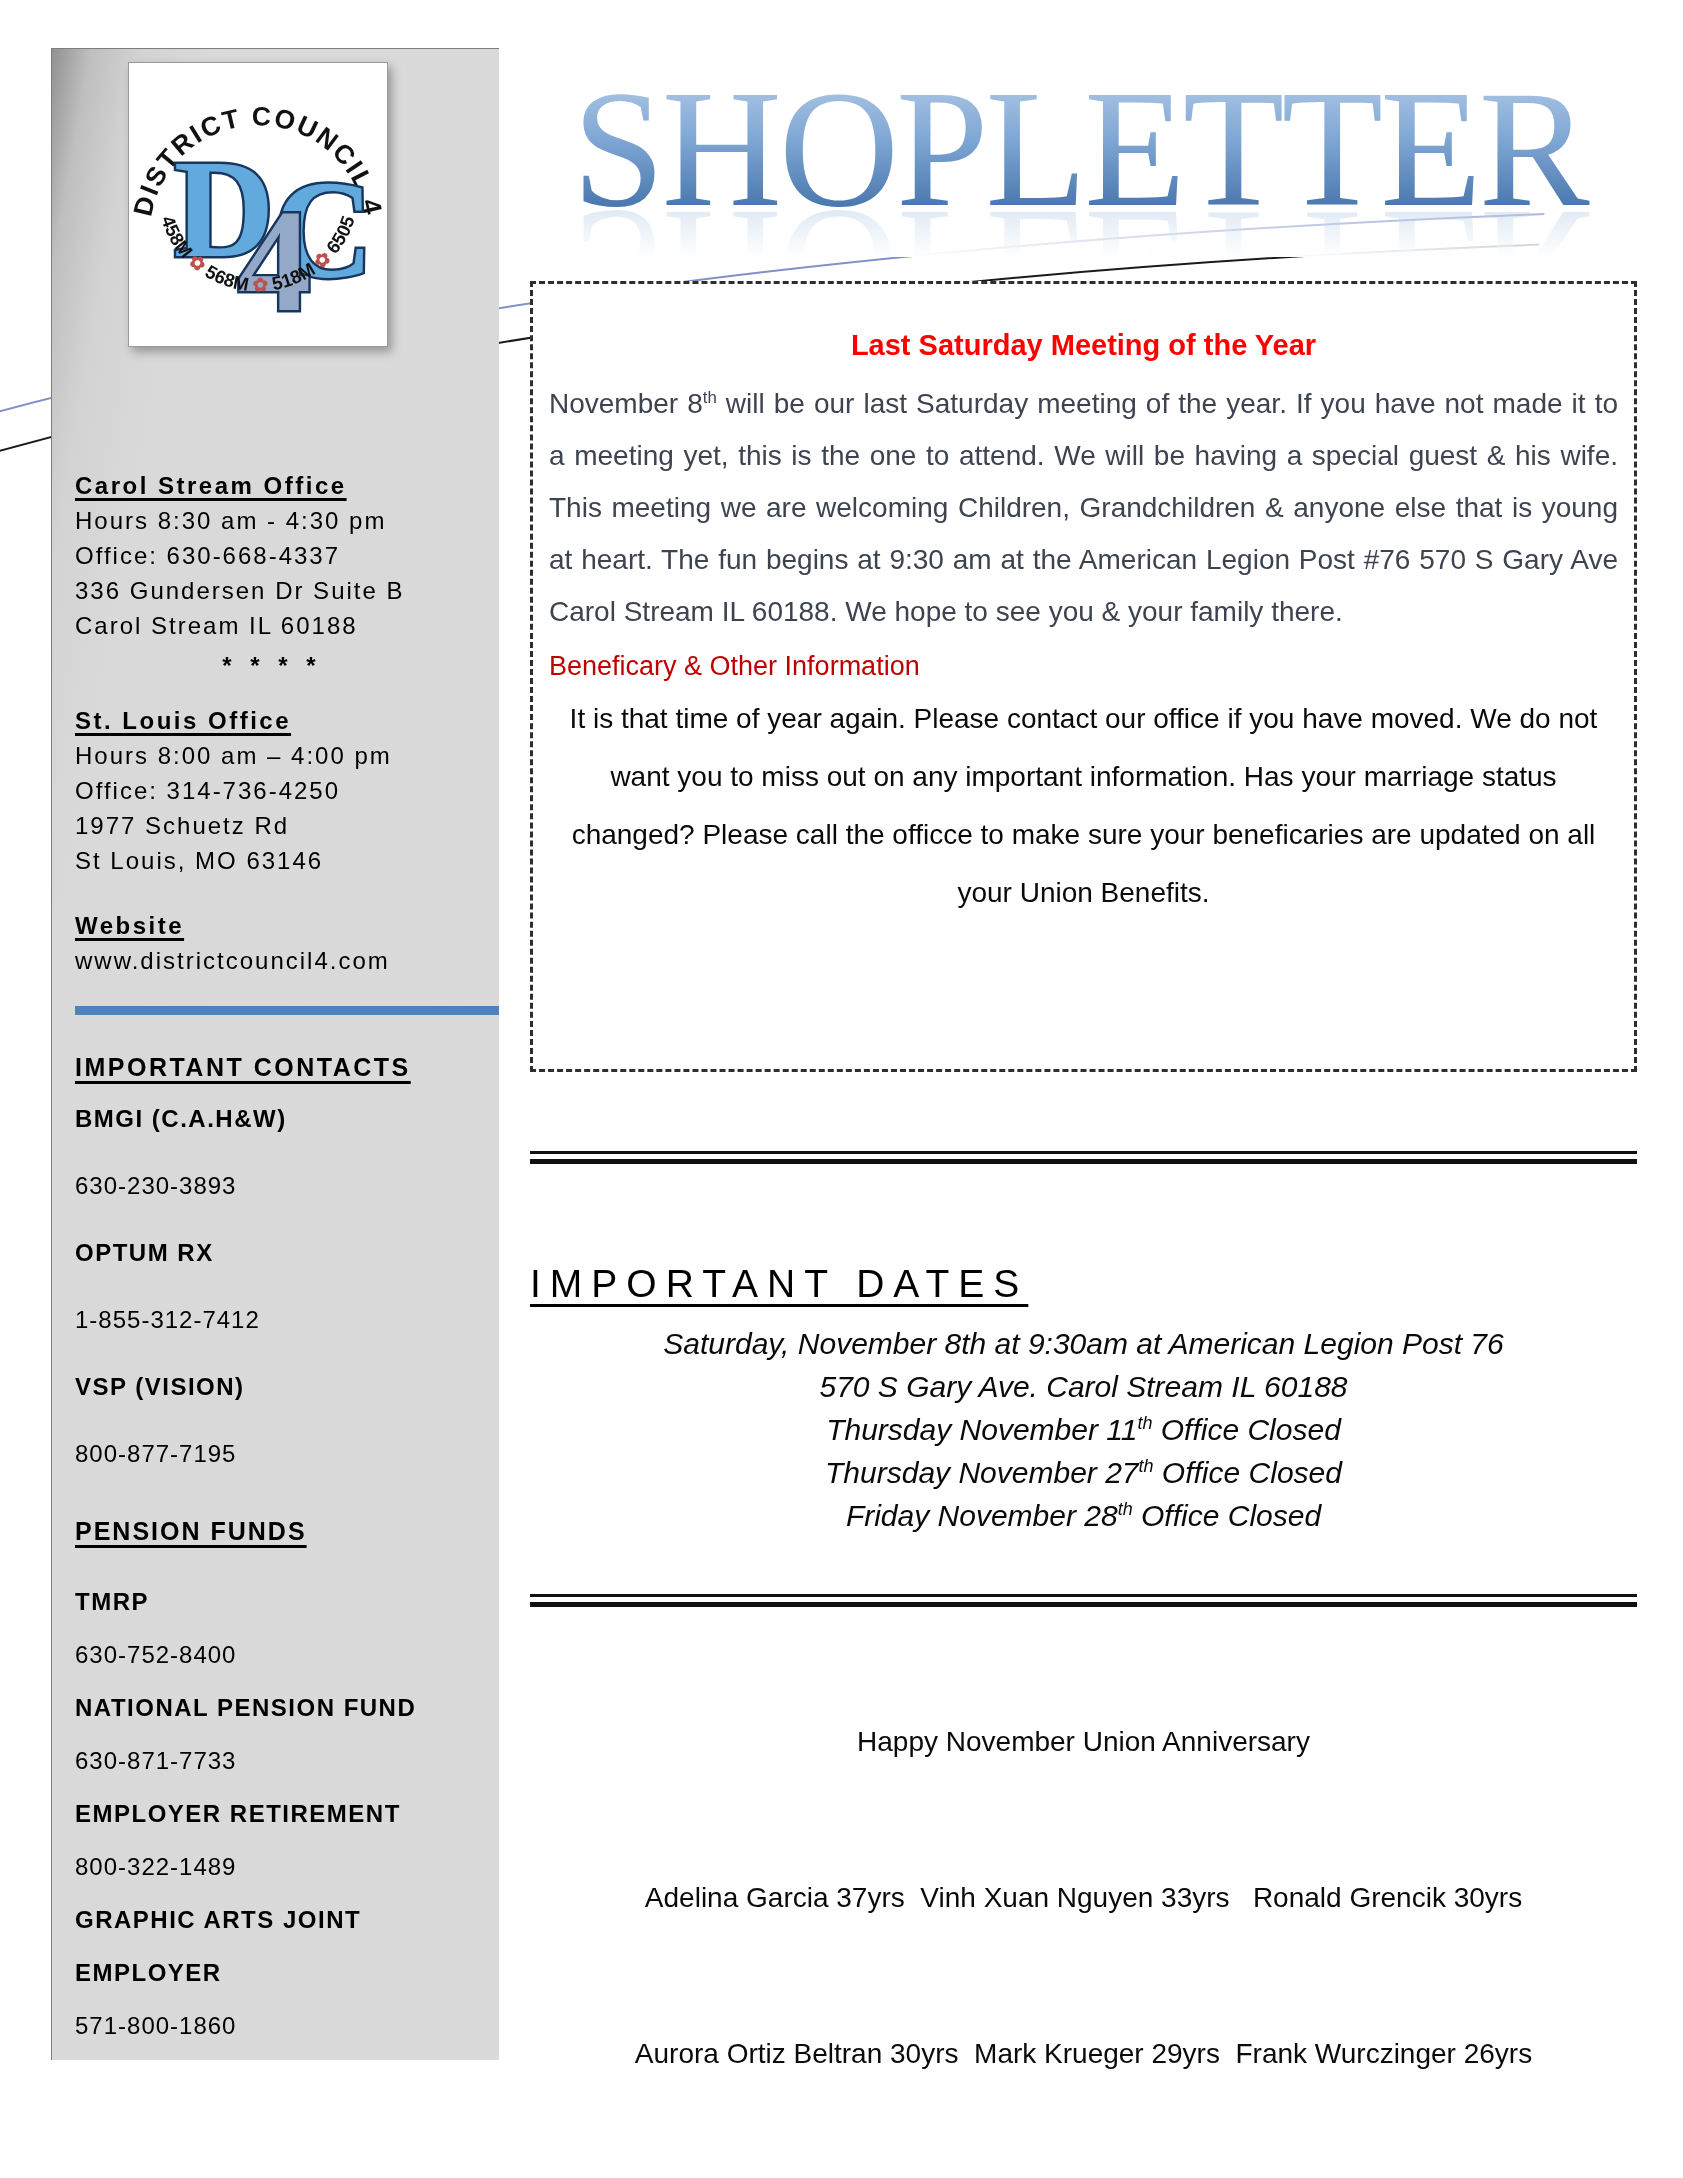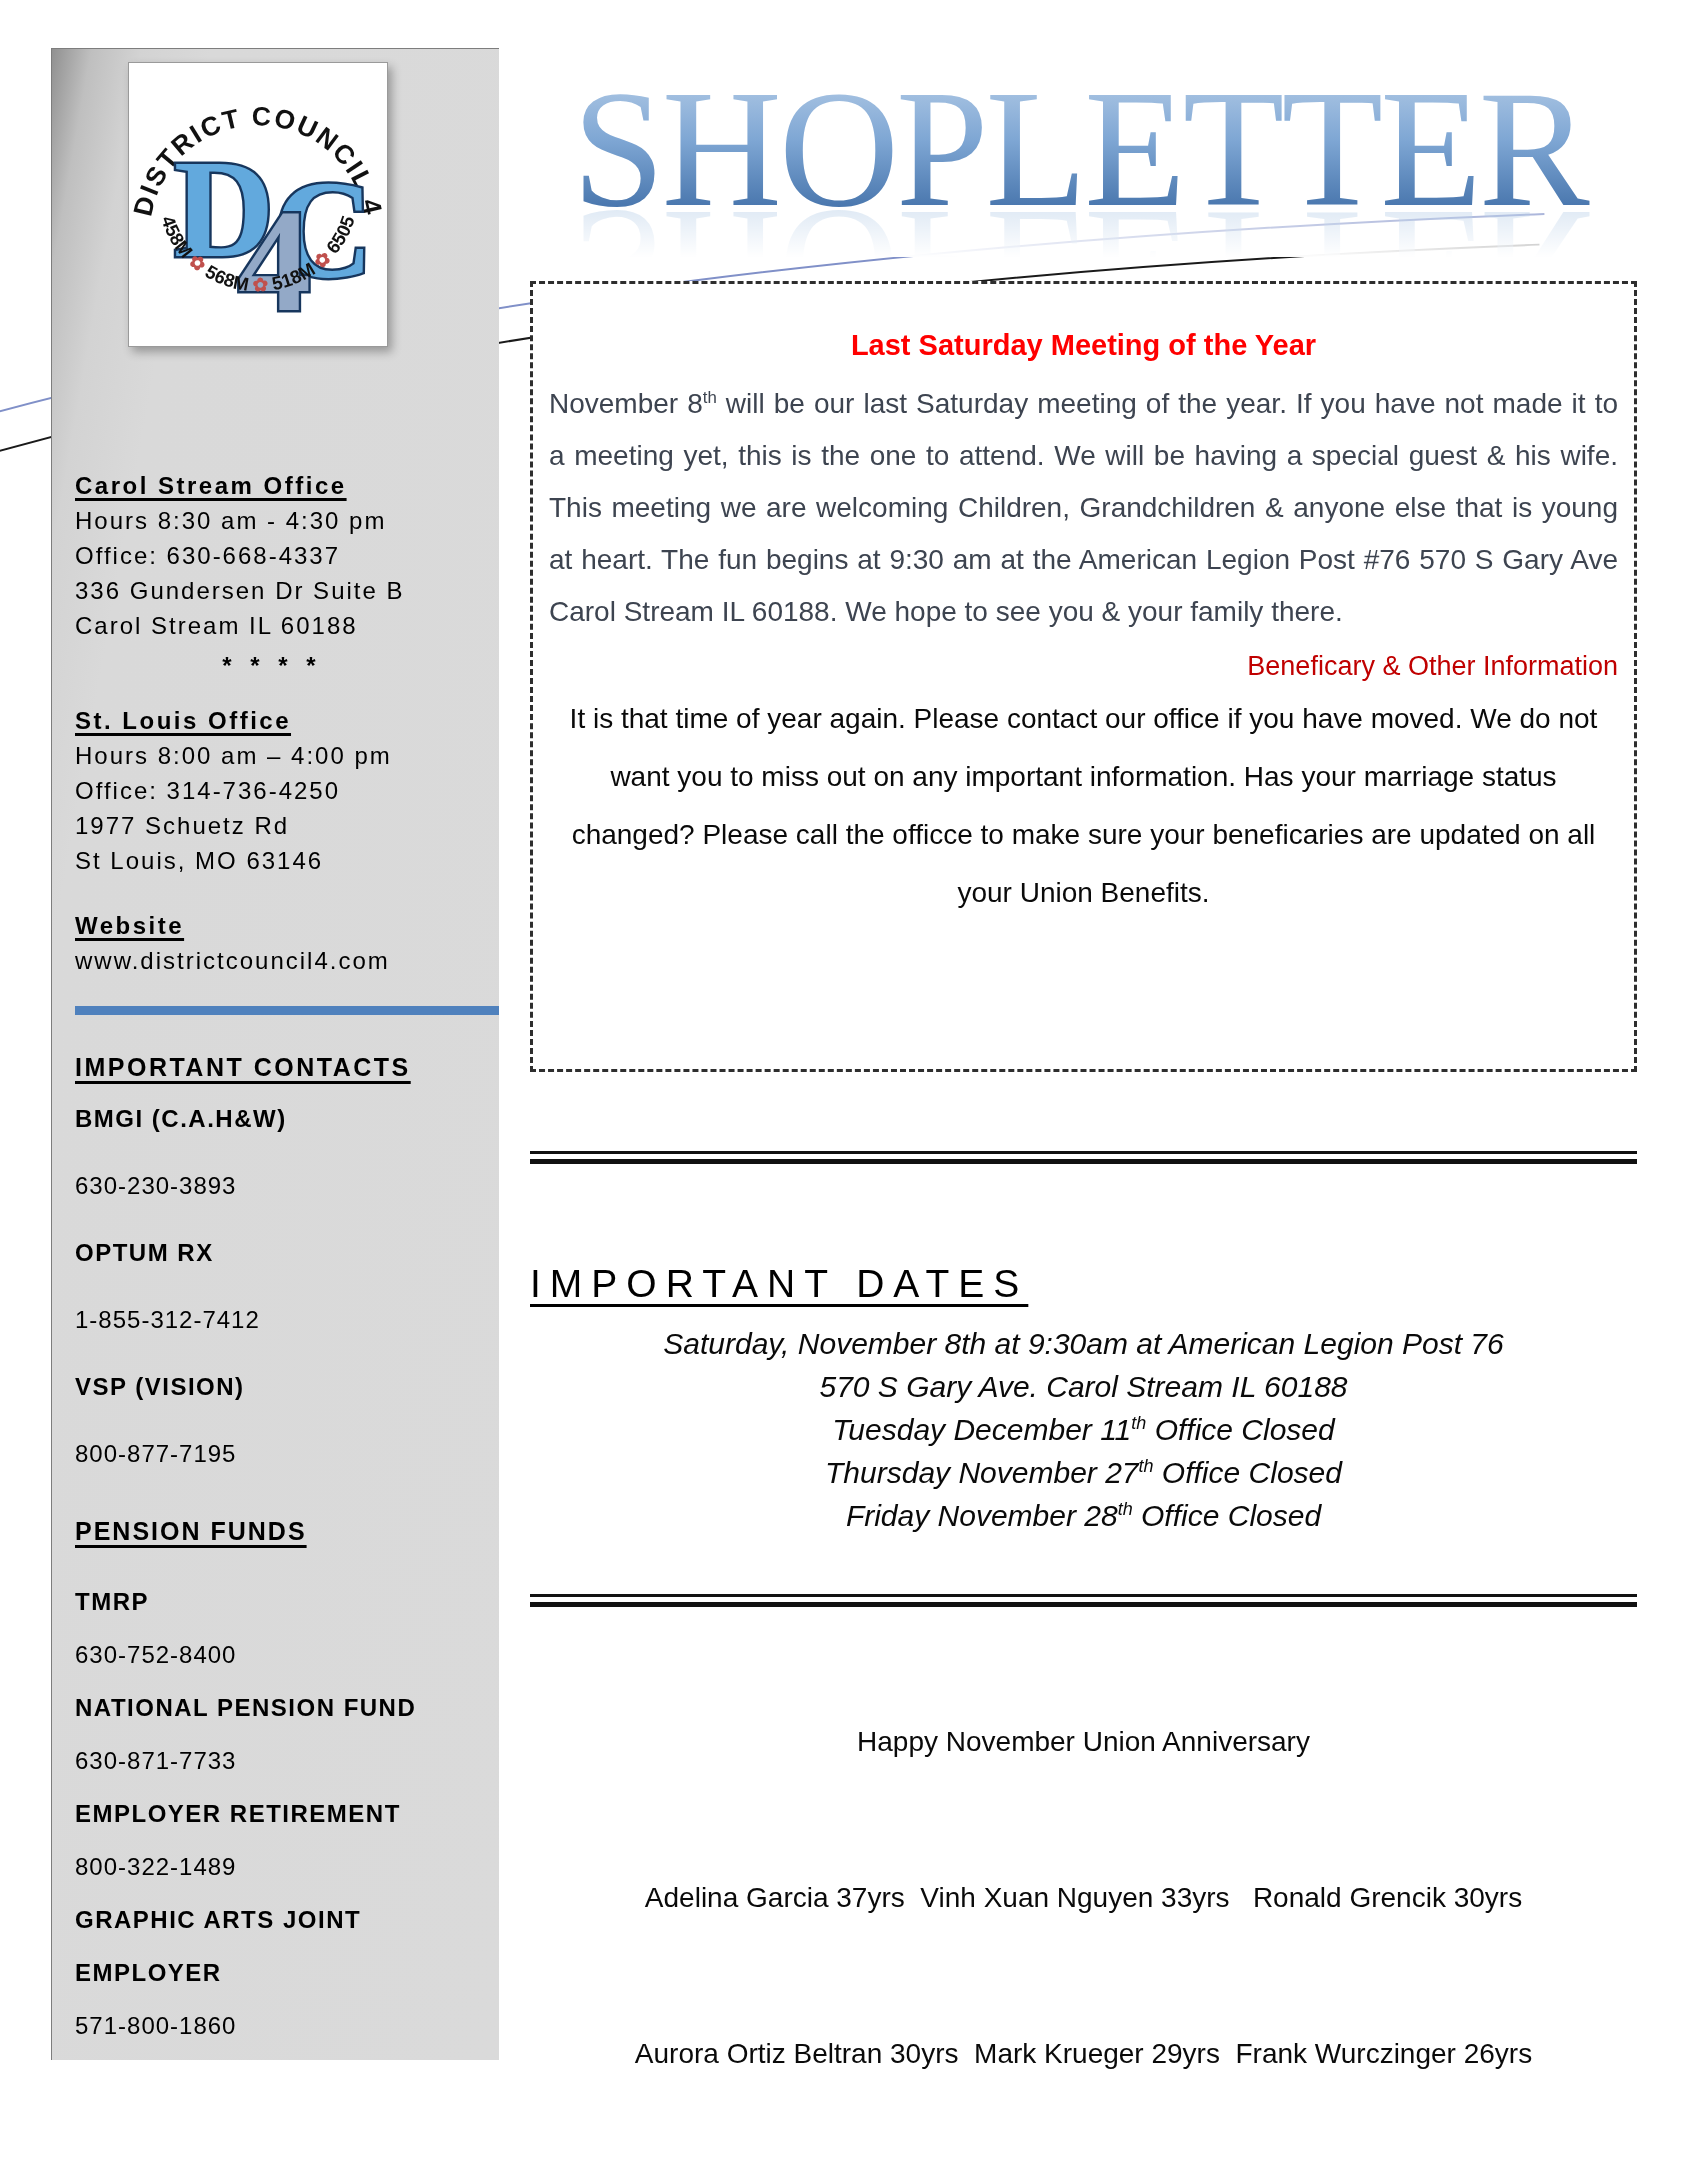--- a/index.html
+++ b/index.html
@@ -37,21 +37,21 @@
   .title-svg { position:absolute; left:530px; top:54px; width:1099px; height:203px; }
 
   
   .meeting-box {
     position:absolute; left:530px; top:281px; width:1107px; height:791px;
     border:3px dashed #2e2e2e; padding:30px 16px 0 16px; background:#fff;
   }
   .meeting-title { margin-top:10px; text-align:center; color:#ff0000; font-weight:bold; font-size:29px; line-height:42px; }
   .meeting-p1 { margin-top:12px; text-align:justify; color:#3d4450; font-size:28px; line-height:52px; }
   .meeting-p1 sup, .date-line sup { font-size:60%; vertical-align:super; line-height:0; }
-  .meeting-subtitle { margin-top:6px; text-align:right; color:#c00000; font-size:27px; line-height:44px; }
+  .meeting-subtitle { margin-top:6px; text-align:left; color:#c00000; font-size:27px; line-height:44px; }
   .meeting-p2 { margin-top:2px; text-align:center; color:#0a0a0a; font-size:28px; line-height:58px; }
 
   
   .main-lower { position:absolute; left:530px; top:1151px; width:1107px; }
   .double-rule { height:13px; border-top:3px solid #111; border-bottom:5px solid #111; }
   .rule-2 { margin-top:57px; }
   .dates-heading-wrap { margin-top:96px; }
   .dates-heading { display:inline-block; font-size:39px; font-weight:400; letter-spacing:9px; line-height:48px;
     text-decoration:underline; text-underline-offset:7px; text-decoration-thickness:3px; }
   .dates-lines { margin-top:14px; text-align:center; font-size:30px; line-height:43px; color:#0a0a0a;font-style:italic; }
@@ -171,21 +171,21 @@
 
     <div class="double-rule"></div>
 
     <div class="dates-heading-wrap">
       <span class="dates-heading">IMPORTANT DATES</span>
     </div>
 
     <div class="dates-lines">
       <div class="date-line">Saturday, November 8th at 9:30am at American Legion Post 76</div>
       <div class="date-line">570 S Gary Ave. Carol Stream IL 60188</div>
-      <div class="date-line"><span>Tuesday December 11</span><sup>th</sup><span> Office Closed</span></div>
+      <div class="date-line"><span>Thursday November 11</span><sup>th</sup><span> Office Closed</span></div>
       <div class="date-line"><span>Thursday November 27</span><sup>th</sup><span> Office Closed</span></div>
       <div class="date-line"><span>Friday November 28</span><sup>th</sup><span> Office Closed</span></div>
     </div>
 
     <div class="double-rule rule-2"></div>
 
     <div class="anniv">
       <div>Happy November Union Anniversary</div>
       <div>Adelina Garcia 37yrs  Vinh Xuan Nguyen 33yrs   Ronald Grencik 30yrs</div>
       <div>Aurora Ortiz Beltran 30yrs  Mark Krueger 29yrs  Frank Wurczinger 26yrs</div>

